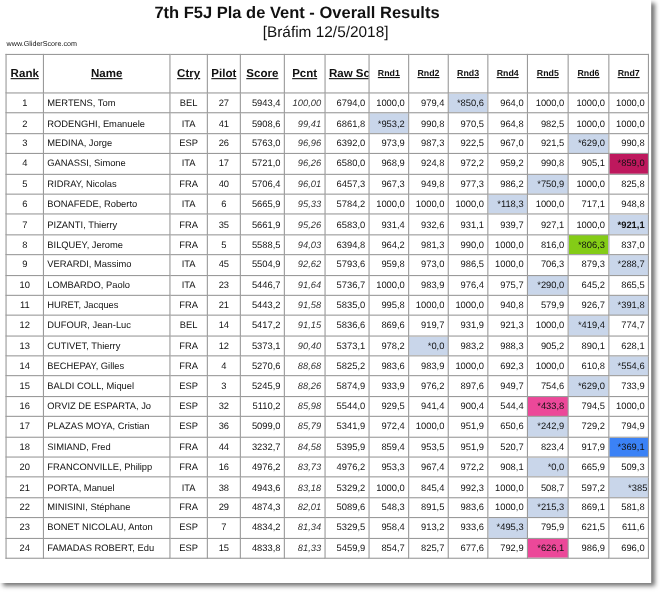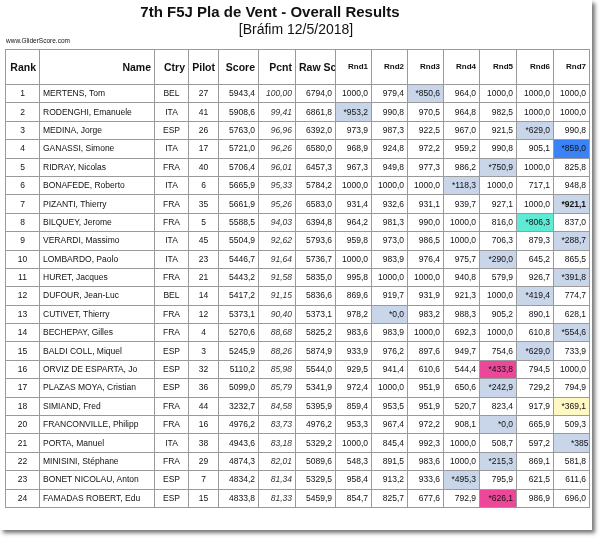--- a/index.html
+++ b/index.html
@@ -8,21 +8,21 @@
   .frame { position: absolute; left: 0; top: 0; width: 592px; height: 530px;
            background: #fff; box-shadow: 3px 3px 4px rgba(0,0,0,0.55); }
   .title { position: absolute; left: 0; width: 540px; top: 3px; text-align: center;
            font-size: 15px; font-weight: bold; }
   .subtitle { position: absolute; left: 0; width: 592px; top: 21px; text-align: center;
               font-size: 14px; }
   .site { position: absolute; left: 6px; top: 37px; font-size: 6.5px; }
   table { position: absolute; left: 5px; top: 49px; border-collapse: collapse;
           table-layout: fixed; width: 584px; }
   th, td { border: 1px solid #9a9a9a; padding: 0 3px; white-space: nowrap; overflow: hidden; }
-  th { height: 34px; font-size: 10.5px; font-weight: bold; text-align: right; line-height: 12px; }
+  th { height: 34px; font-size: 10.5px; font-weight: bold; text-align: center; line-height: 12px; text-decoration: underline; }
   th.small { font-size: 8px; }
   td { height: 17.4px; font-size: 8.5px; line-height: 17px; }
   td.c { text-align: center; }
   td.l { text-align: left; }
   td.r { text-align: right; }
   td.i { font-style: italic; color: #333; }
   td.drop { background: #c9d6ea; }
 </style>
 </head>
 <body>
@@ -123,21 +123,21 @@
           <td class="c">17</td>
           <td class="r">5721,0</td>
           <td class="r i">96,26</td>
           <td class="r">6580,0</td>
           <td class="r">968,9</td>
           <td class="r">924,8</td>
           <td class="r">972,2</td>
           <td class="r">959,2</td>
           <td class="r">990,8</td>
           <td class="r">905,1</td>
-          <td class="r drop" style="background: #3b82f6;">*859,0</td>
+          <td class="r drop" style="background: #be185d;">*859,0</td>
         </tr>
         <tr>
           <td class="c">5</td>
           <td class="l">RIDRAY, Nicolas</td>
           <td class="c">FRA</td>
           <td class="c">40</td>
           <td class="r">5706,4</td>
           <td class="r i">96,01</td>
           <td class="r">6457,3</td>
           <td class="r">967,3</td>
@@ -186,21 +186,21 @@
           <td class="c">FRA</td>
           <td class="c">5</td>
           <td class="r">5588,5</td>
           <td class="r i">94,03</td>
           <td class="r">6394,8</td>
           <td class="r">964,2</td>
           <td class="r">981,3</td>
           <td class="r">990,0</td>
           <td class="r">1000,0</td>
           <td class="r">816,0</td>
-          <td class="r drop" style="background: #5eead4;">*806,3</td>
+          <td class="r drop" style="background: #84cc16;">*806,3</td>
           <td class="r">837,0</td>
         </tr>
         <tr>
           <td class="c">9</td>
           <td class="l">VERARDI, Massimo</td>
           <td class="c">ITA</td>
           <td class="c">45</td>
           <td class="r">5504,9</td>
           <td class="r i">92,62</td>
           <td class="r">5793,6</td>
@@ -311,21 +311,21 @@
         <tr>
           <td class="c">16</td>
           <td class="l">ORVIZ DE ESPARTA, Jo</td>
           <td class="c">ESP</td>
           <td class="c">32</td>
           <td class="r">5110,2</td>
           <td class="r i">85,98</td>
           <td class="r">5544,0</td>
           <td class="r">929,5</td>
           <td class="r">941,4</td>
-          <td class="r">610,6</td>
+          <td class="r">900,4</td>
           <td class="r">544,4</td>
           <td class="r drop" style="background: #ec4899;">*433,8</td>
           <td class="r">794,5</td>
           <td class="r">1000,0</td>
         </tr>
         <tr>
           <td class="c">17</td>
           <td class="l">PLAZAS MOYA, Cristian</td>
           <td class="c">ESP</td>
           <td class="c">36</td>
@@ -347,21 +347,21 @@
           <td class="c">44</td>
           <td class="r">3232,7</td>
           <td class="r i">84,58</td>
           <td class="r">5395,9</td>
           <td class="r">859,4</td>
           <td class="r">953,5</td>
           <td class="r">951,9</td>
           <td class="r">520,7</td>
           <td class="r">823,4</td>
           <td class="r">917,9</td>
-          <td class="r drop" style="background: #fef9c3;">*369,1</td>
+          <td class="r drop" style="background: #3b82f6;">*369,1</td>
         </tr>
         <tr>
           <td class="c">20</td>
           <td class="l">FRANCONVILLE, Philipp</td>
           <td class="c">FRA</td>
           <td class="c">16</td>
           <td class="r">4976,2</td>
           <td class="r i">83,73</td>
           <td class="r">4976,2</td>
           <td class="r">953,3</td>

